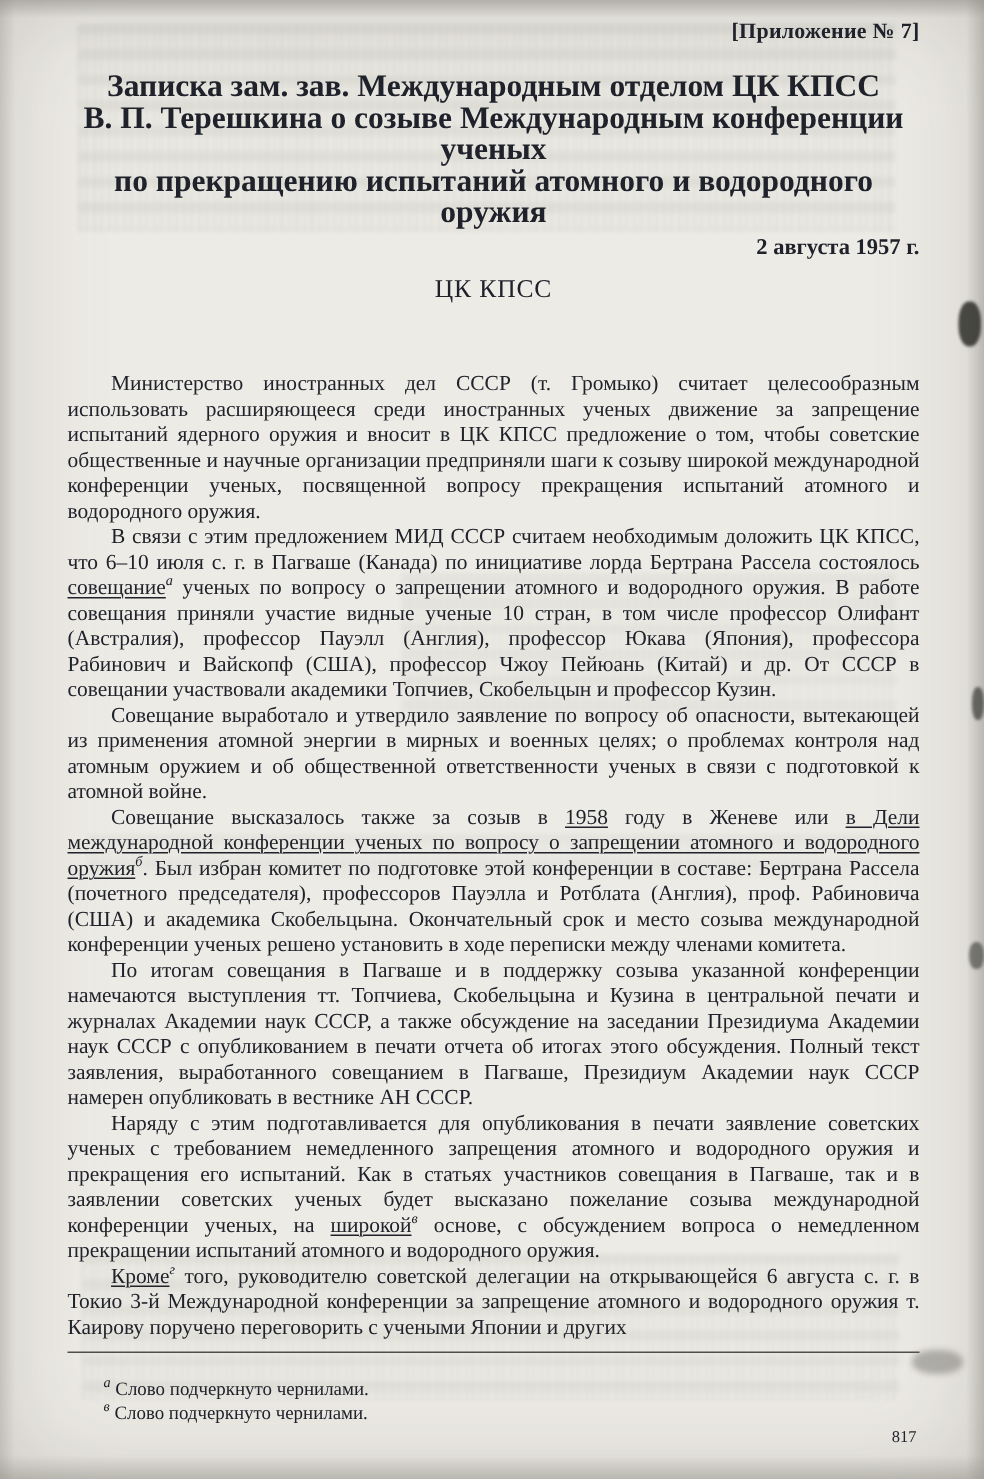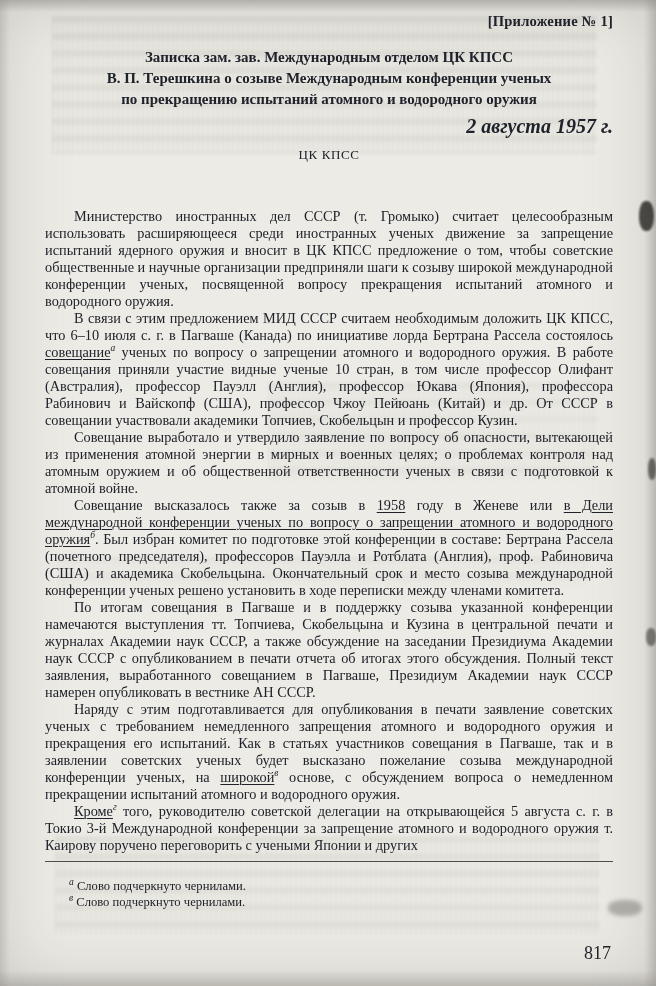--- a/index.html
+++ b/index.html
@@ -35,35 +35,34 @@
   .appendix {
     text-align: right;
     font-weight: bold;
     font-size: 14.6px;
     letter-spacing: .2px;
   }
   .title {
     margin-top: 17px;
     text-align: center;
     font-weight: bold;
-    font-size: 15px;
+    font-size: 21px;
     line-height: 21px;
   }
   .date {
     margin-top: 5px;
     text-align: right;
     font-weight: bold;
-    font-size: 20px;
-    font-style: italic;
+    font-size: 15px;
   }
   .addressee {
     margin-top: 9px;
     margin-bottom: 7px;
     text-align: center;
-    font-size: 13px;
+    font-size: 17px;
     letter-spacing: .6px;
   }
   .body {
     font-size: 14.3px;
     line-height: 17px;
     text-align: justify;
     margin-top: 45px;
   }
   .body p {
     margin: 0;
@@ -88,21 +87,21 @@
     text-align: justify;
   }
   .footnotes p {
     margin: 0;
     text-indent: 24px;
   }
   .page-number {
     position: absolute;
     right: 45px;
     bottom: 22px;
-    font-size: 18px;
+    font-size: 11px;
     color: #23242c;
   }
   
   .ghost {
     position: absolute;
     pointer-events: none;
     background:
       repeating-linear-gradient(90deg, rgba(108,118,108,.55) 0 2px, rgba(108,118,108,0) 2px 5px),
       repeating-linear-gradient(180deg, rgba(108,118,108,.45) 0 7px, rgba(108,118,108,0) 7px 17px);
     filter: blur(1.4px);
@@ -127,40 +126,40 @@
 <body>
 
 <div class="page">
 
   <div class="ghost a"></div>
   <div class="ghost b"></div>
   <div class="ghost c"></div>
   <div class="ghost d"></div>
 
   <div class="content">
-    <div class="appendix">[Приложение № 1]</div>
+    <div class="appendix">[Приложение № 7]</div>
 
     <div class="title">
       <div>Записка зам. зав. Международным отделом ЦК КПСС</div>
       <div>В. П. Терешкина о созыве Международным конференции ученых</div>
       <div>по прекращению испытаний атомного и водородного оружия</div>
     </div>
 
     <div class="date">2 августа 1957 г.</div>
 
     <div class="addressee">ЦК КПСС</div>
 
     <div class="body">
         <p><span>Министерство иностранных дел СССР (т. Громыко) считает целесообразным использовать расширяющееся среди иностранных ученых движение за запрещение испытаний ядерного оружия и вносит в ЦК КПСС предложение о том, чтобы советские общественные и научные организации предприняли шаги к созыву широкой международной конференции ученых, посвященной вопросу прекращения испытаний атомного и водородного оружия.</span></p>
         <p><span>В связи с этим предложением МИД СССР считаем необходимым доложить ЦК КПСС, что 6–10 июля с. г. в Пагваше (Канада) по инициативе лорда Бертрана Рассела состоялось </span><span class="u">совещание</span><sup class="fnm">а</sup><span> ученых по вопросу о запрещении атомного и водородного оружия. В работе совещания приняли участие видные ученые 10 стран, в том числе профессор Олифант (Австралия), профессор Пауэлл (Англия), профессор Юкава (Япония), профессора Рабинович и Вайскопф (США), профессор Чжоу Пейюань (Китай) и др. От СССР в совещании участвовали академики Топчиев, Скобельцын и профессор Кузин.</span></p>
         <p><span>Совещание выработало и утвердило заявление по вопросу об опасности, вытекающей из применения атомной энергии в мирных и военных целях; о проблемах контроля над атомным оружием и об общественной ответственности ученых в связи с подготовкой к атомной войне.</span></p>
         <p><span>Совещание высказалось также за созыв в </span><span class="u">1958</span><span> году в Женеве или </span><span class="u">в Дели международной конференции ученых по вопросу о запрещении атомного и водородного оружия</span><sup class="fnm">б</sup><span>. Был избран комитет по подготовке этой конференции в составе: Бертрана Рассела (почетного председателя), профессоров Пауэлла и Ротблата (Англия), проф. Рабиновича (США) и академика Скобельцына. Окончательный срок и место созыва международной конференции ученых решено установить в ходе переписки между членами комитета.</span></p>
         <p><span>По итогам совещания в Пагваше и в поддержку созыва указанной конференции намечаются выступления тт. Топчиева, Скобельцына и Кузина в центральной печати и журналах Академии наук СССР, а также обсуждение на заседании Президиума Академии наук СССР с опубликованием в печати отчета об итогах этого обсуждения. Полный текст заявления, выработанного совещанием в Пагваше, Президиум Академии наук СССР намерен опубликовать в вестнике АН СССР.</span></p>
         <p><span>Наряду с этим подготавливается для опубликования в печати заявление советских ученых с требованием немедленного запрещения атомного и водородного оружия и прекращения его испытаний. Как в статьях участников совещания в Пагваше, так и в заявлении советских ученых будет высказано пожелание созыва международной конференции ученых, на </span><span class="u">широкой</span><sup class="fnm">в</sup><span> основе, с обсуждением вопроса о немедленном прекращении испытаний атомного и водородного оружия.</span></p>
-        <p><span class="u">Кроме</span><sup class="fnm">г</sup><span> того, руководителю советской делегации на открывающейся 5 августа с. г. в Токио 3-й Международной конференции за запрещение атомного и водородного оружия т. Каирову поручено переговорить с учеными Японии и других</span></p>
+        <p><span class="u">Кроме</span><sup class="fnm">г</sup><span> того, руководителю советской делегации на открывающейся 6 августа с. г. в Токио 3-й Международной конференции за запрещение атомного и водородного оружия т. Каирову поручено переговорить с учеными Японии и других</span></p>
       </div>
 
     <div class="footnotes">
         <p><sup class="fnm">а</sup><span> Слово подчеркнуто чернилами.</span></p>
         <p><sup class="fnm">в</sup><span> Слово подчеркнуто чернилами.</span></p>
       </div>
   </div>
 
   <div class="page-number">817</div>
 

